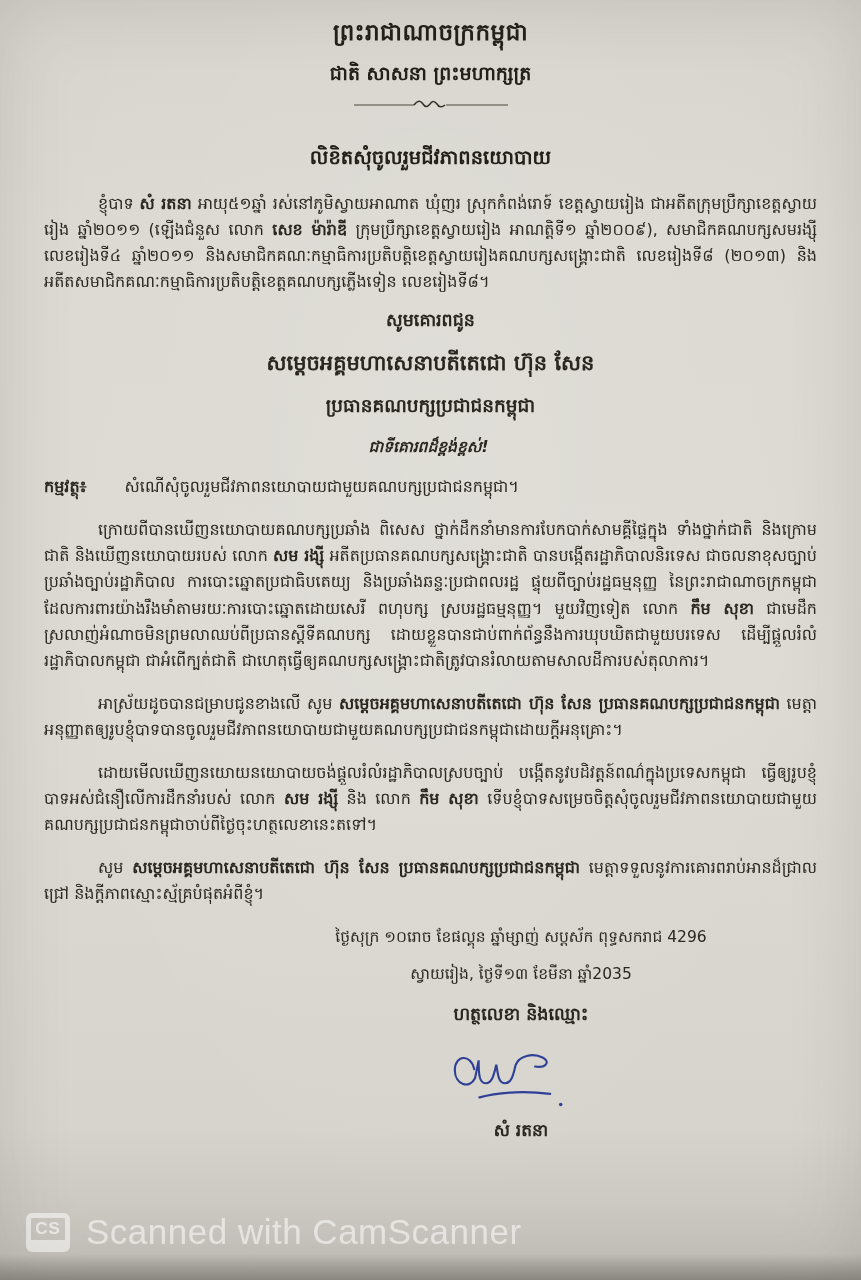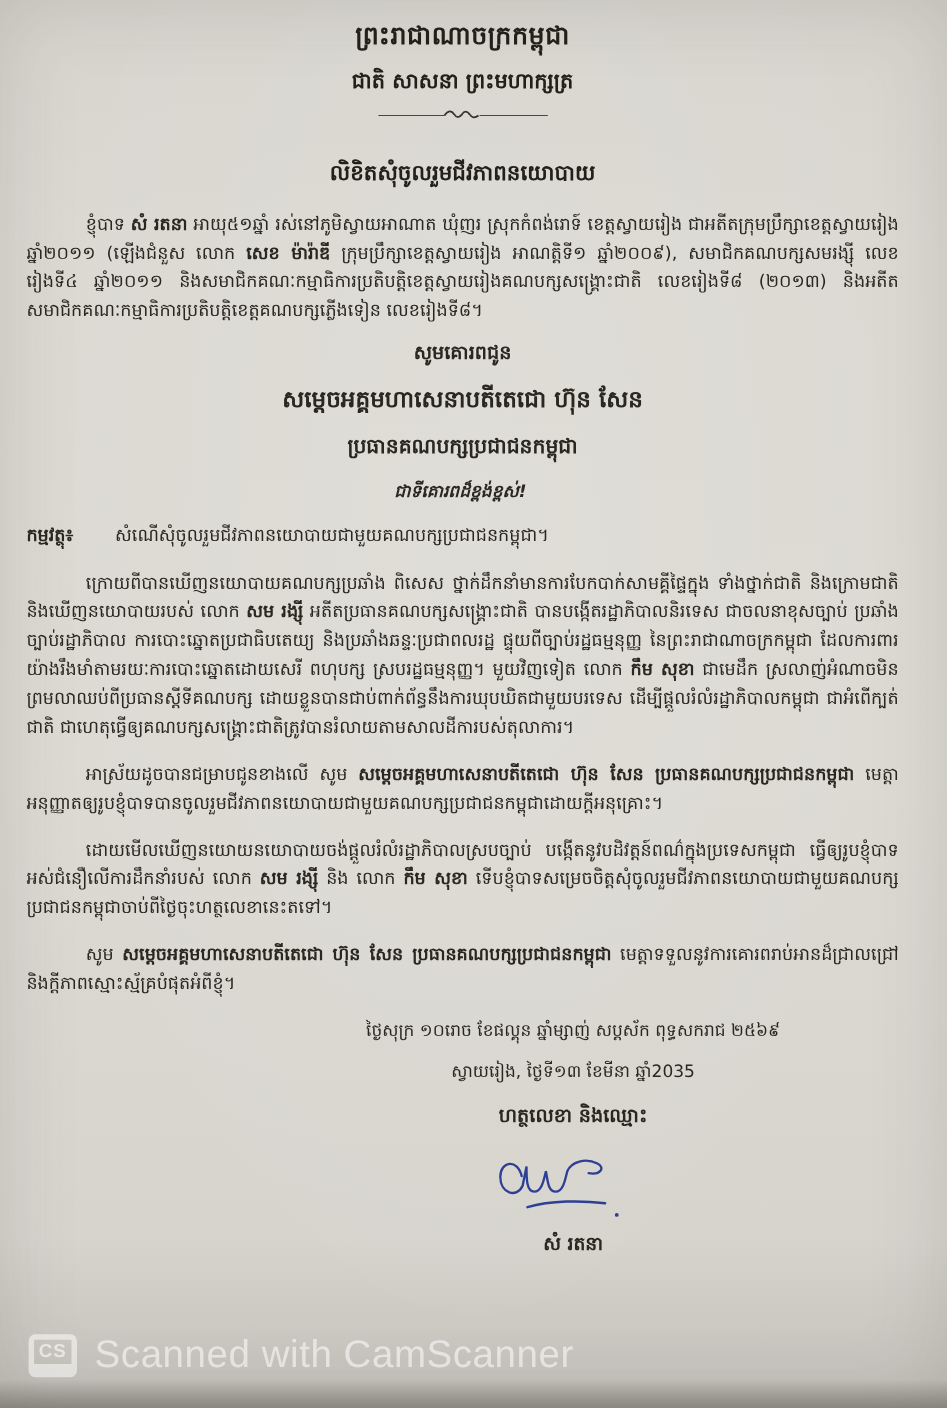--- a/index.html
+++ b/index.html
@@ -9,21 +9,21 @@
     background:#b8b6af;
   }
   .page{
     position:relative;width:861px;height:1280px;
     background:
       radial-gradient(ellipse at 50% 35%, rgba(255,255,255,0.10), rgba(0,0,0,0) 70%),
       linear-gradient(180deg,#d6d4cd 0%,#dbd9d2 18%,#dcdad3 55%,#d6d4cd 88%,#c4c2bb 98%,#aeaca5 100%);
     color:#2a2720;
     box-shadow:inset 0 0 70px rgba(90,86,74,0.18);
     box-sizing:border-box;
-    padding:18px 44px 0 24px;
+    padding:18px 44px 0 44px;
   }
   
   .kingdom{
     text-align:center;font-weight:700;font-size:23px;letter-spacing:.5px;
     color:#23201a;
   }
   .motto{
     text-align:center;font-weight:700;font-size:19px;margin-top:10px;color:#23201a;
   }
   .ornament{display:flex;justify-content:center;margin-top:8px;}
@@ -119,21 +119,21 @@
     <span class="label">កម្មវត្ថុ៖</span>
     <span class="text">សំណើសុំចូលរួមជីវភាពនយោបាយជាមួយគណបក្សប្រជាជនកម្ពុជា។</span>
   </div>
 
   <p class="para"><span>ក្រោយពីបានឃើញនយោបាយគណបក្សប្រឆាំង ពិសេស ថ្នាក់ដឹកនាំមានការបែកបាក់សាមគ្គីផ្ទៃក្នុង ទាំងថ្នាក់ជាតិ និងក្រោមជាតិ និងឃើញនយោបាយរបស់ លោក </span><span class="b">សម រង្ស៊ី</span><span> អតីតប្រធានគណបក្សសង្គ្រោះជាតិ បានបង្កើតរដ្ឋាភិបាលនិរទេស ជាចលនាខុសច្បាប់ ប្រឆាំងច្បាប់រដ្ឋាភិបាល ការបោះឆ្នោតប្រជាធិបតេយ្យ និងប្រឆាំងឆន្ទៈប្រជាពលរដ្ឋ ផ្ទុយពីច្បាប់រដ្ឋធម្មនុញ្ញ នៃព្រះរាជាណាចក្រកម្ពុជា ដែលការពារយ៉ាងរឹងមាំតាមរយៈការបោះឆ្នោតដោយសេរី ពហុបក្ស ស្របរដ្ឋធម្មនុញ្ញ។ មួយវិញទៀត លោក </span><span class="b">កឹម សុខា</span><span> ជាមេដឹក ស្រលាញ់អំណាចមិនព្រមលាឈប់ពីប្រធានស្តីទីគណបក្ស ដោយខ្លួនបានជាប់ពាក់ព័ន្ធនឹងការឃុបឃិតជាមួយបរទេស ដើម្បីផ្តួលរំលំរដ្ឋាភិបាលកម្ពុជា ជាអំពើក្បត់ជាតិ ជាហេតុធ្វើឲ្យគណបក្សសង្គ្រោះជាតិត្រូវបានរំលាយតាមសាលដីការបស់តុលាការ។</span></p>
   <p class="para"><span>អាស្រ័យដូចបានជម្រាបជូនខាងលើ សូម </span><span class="b">សម្តេចអគ្គមហាសេនាបតីតេជោ ហ៊ុន សែន ប្រធានគណបក្សប្រជាជនកម្ពុជា</span><span> មេត្តាអនុញ្ញាតឲ្យរូបខ្ញុំបាទបានចូលរួមជីវភាពនយោបាយជាមួយគណបក្សប្រជាជនកម្ពុជាដោយក្តីអនុគ្រោះ។</span></p>
   <p class="para"><span>ដោយមើលឃើញនយោយនយោបាយចង់ផ្តួលរំលំរដ្ឋាភិបាលស្របច្បាប់ បង្កើតនូវបដិវត្តន៍ពណ៌ក្នុងប្រទេសកម្ពុជា ធ្វើឲ្យរូបខ្ញុំបាទអស់ជំនឿលើការដឹកនាំរបស់ លោក </span><span class="b">សម រង្ស៊ី</span><span> និង លោក </span><span class="b">កឹម សុខា</span><span> ទើបខ្ញុំបាទសម្រេចចិត្តសុំចូលរួមជីវភាពនយោបាយជាមួយគណបក្សប្រជាជនកម្ពុជាចាប់ពីថ្ងៃចុះហត្ថលេខានេះតទៅ។</span></p>
   <p class="para"><span>សូម </span><span class="b">សម្តេចអគ្គមហាសេនាបតីតេជោ ហ៊ុន សែន ប្រធានគណបក្សប្រជាជនកម្ពុជា</span><span> មេត្តាទទួលនូវការគោរពរាប់អានដ៏ជ្រាលជ្រៅ និងក្តីភាពស្មោះស្ម័គ្របំផុតអំពីខ្ញុំ។</span></p>
 
   <div class="closing">
-    <div class="lunar-date">ថ្ងៃសុក្រ ១០រោច ខែផល្គុន ឆ្នាំម្សាញ់ សប្តស័ក ពុទ្ធសករាជ ២៥៦៩</div>
+    <div class="lunar-date">ថ្ងៃសុក្រ ១០រោច ខែផល្គុន ឆ្នាំម្សាញ់ សប្តស័ក ពុទ្ធសករាជ 4296</div>
     <div class="place-date">ស្វាយរៀង, ថ្ងៃទី១៣ ខែមីនា ឆ្នាំ2035</div>
     <div class="sig-label">ហត្ថលេខា និងឈ្មោះ</div>
     <div class="signature">
       <svg width="150" height="72" viewBox="0 0 170 80" aria-hidden="true">
         <path d="M32 30 C28 12, 10 14, 10 31 C10 48, 27 53, 33 40 L37 20 C37 33, 37 46, 45 46 C53 46, 55 33, 57 25 C59 35, 59 46, 67 46 C75 46, 77 33, 79 25 C83 15, 98 11, 110 17 C118 21, 114 29, 101 27" fill="none" stroke="#2e3f96" stroke-width="2.4" stroke-linecap="round"></path>
         <path d="M38 62 C62 55, 94 55, 118 58" fill="none" stroke="#2e3f96" stroke-width="2.6" stroke-linecap="round"></path>
         <circle cx="130" cy="70" r="2" fill="#2e3f96"></circle>
       </svg>
     </div>
     <div class="signatory">សំ រតនា</div>

